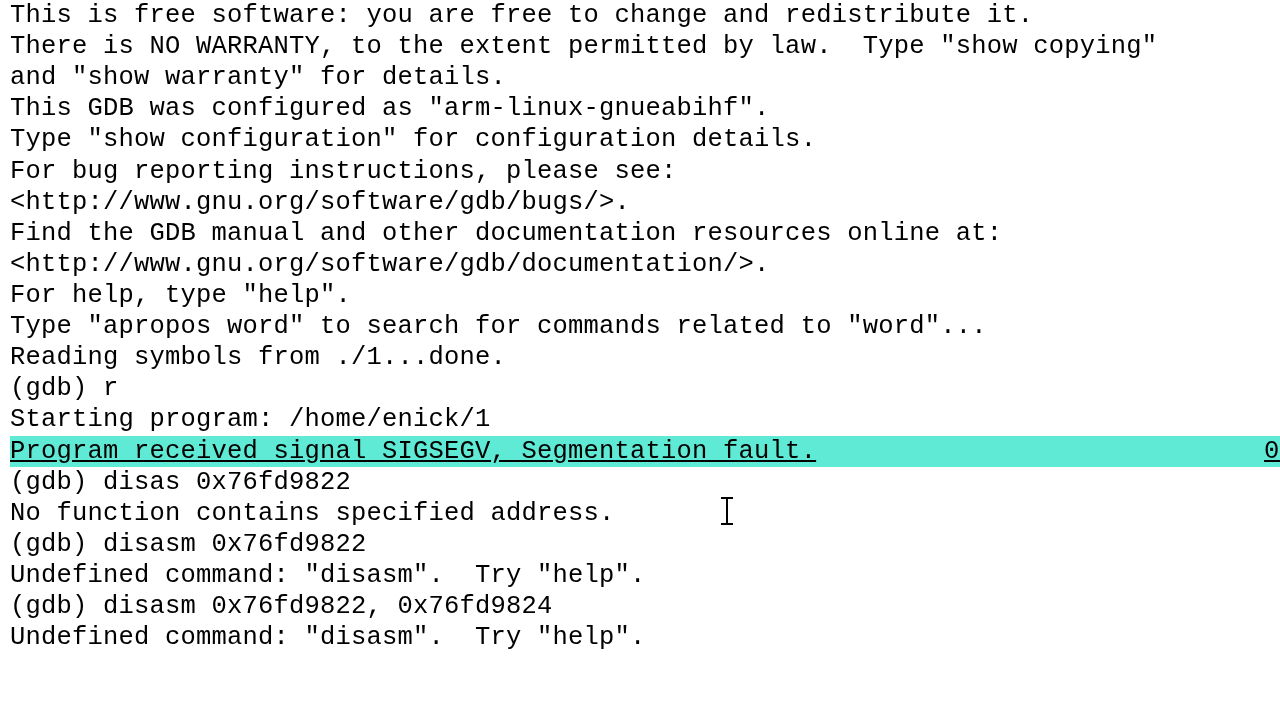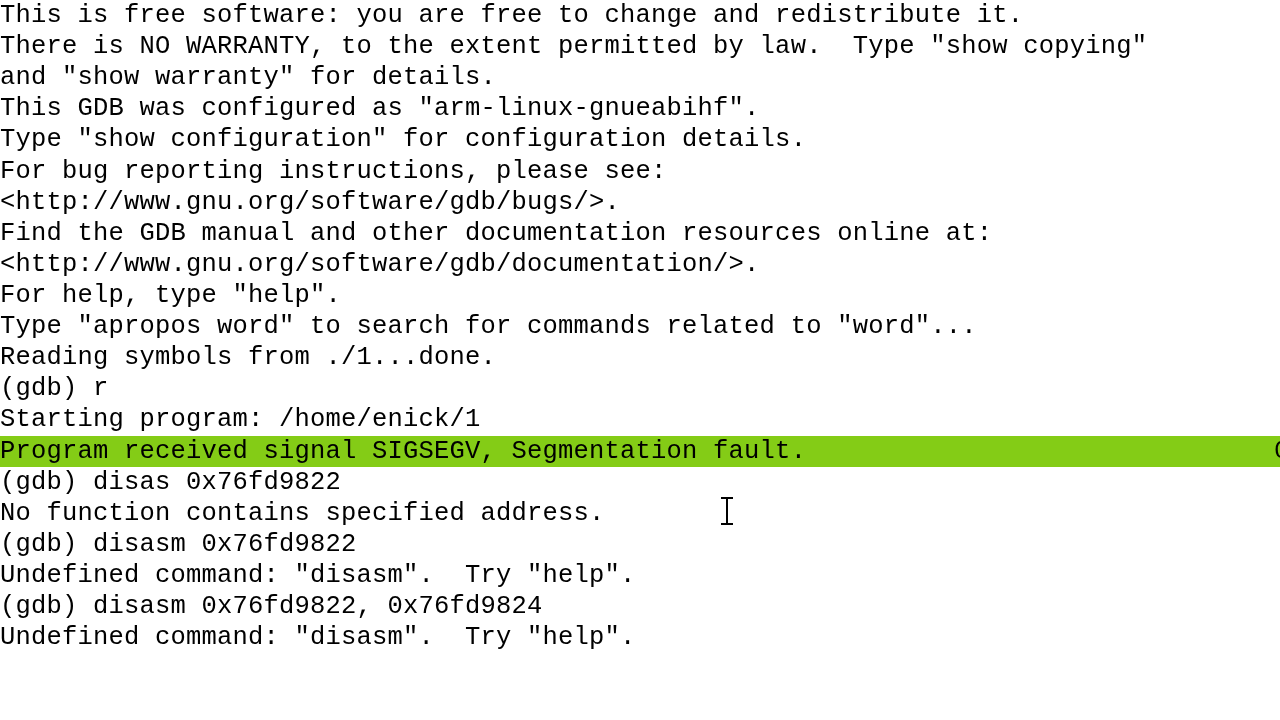--- a/index.html
+++ b/index.html
@@ -8,28 +8,29 @@
     height: 720px;
     overflow: hidden;
     background: #ffffff;
     font-family: "Menlo", "Consolas", "Courier New", monospace;
     font-size: 25.5px;
     line-height: 1.22;
     color: #000000;
     letter-spacing: 0.2px;
   }
   .terminal {
-    padding: 0 0;
+    padding: 0 10px;
     white-space: pre;
   }
   .line { display: block; }
   .highlight {
-    background: #84cc16;
+    background: #5eead4;
     display: inline-block;
     width: calc(100% - 6px);
+    text-decoration: underline;
   }
   .text-cursor {
     position: absolute;
     left: 726px;
     top: 497px;
     width: 2px;
     height: 28px;
     pointer-events: none;
   }
   .text-cursor::before,

